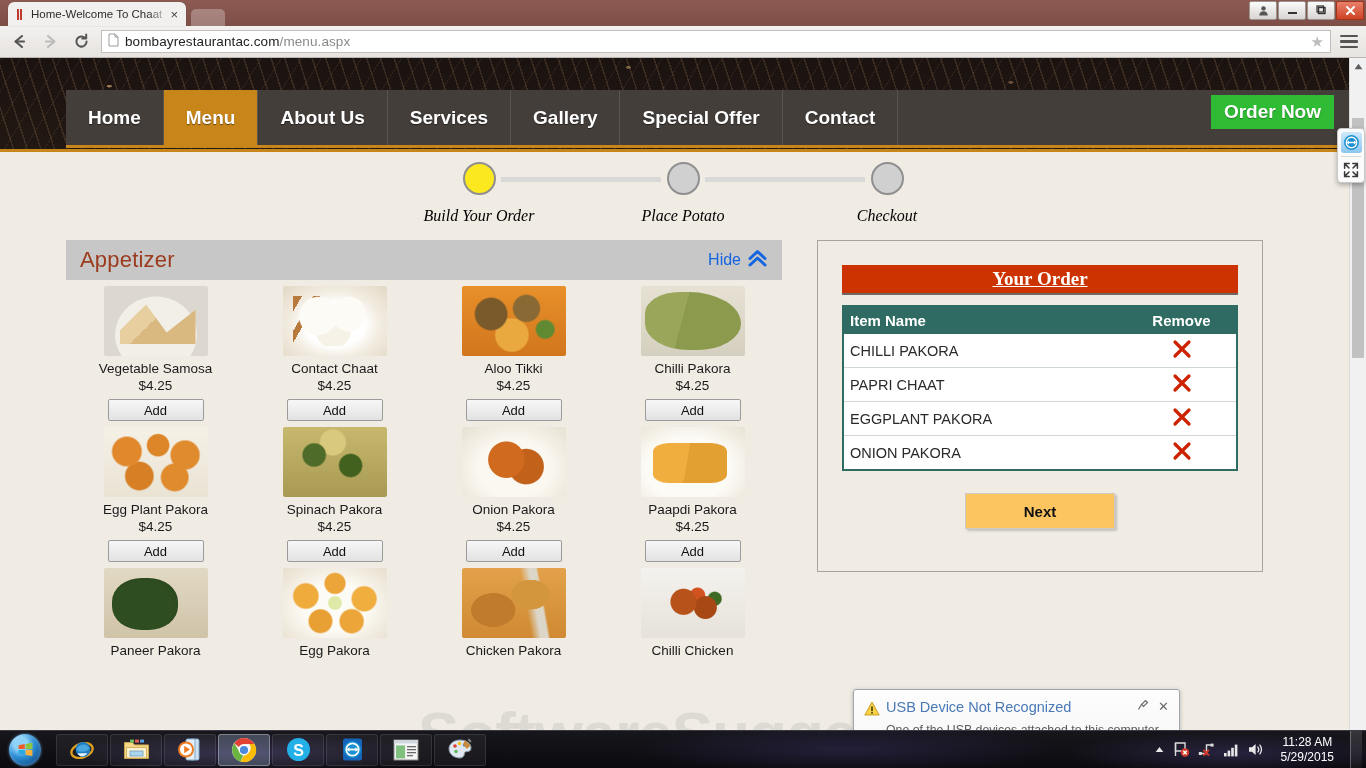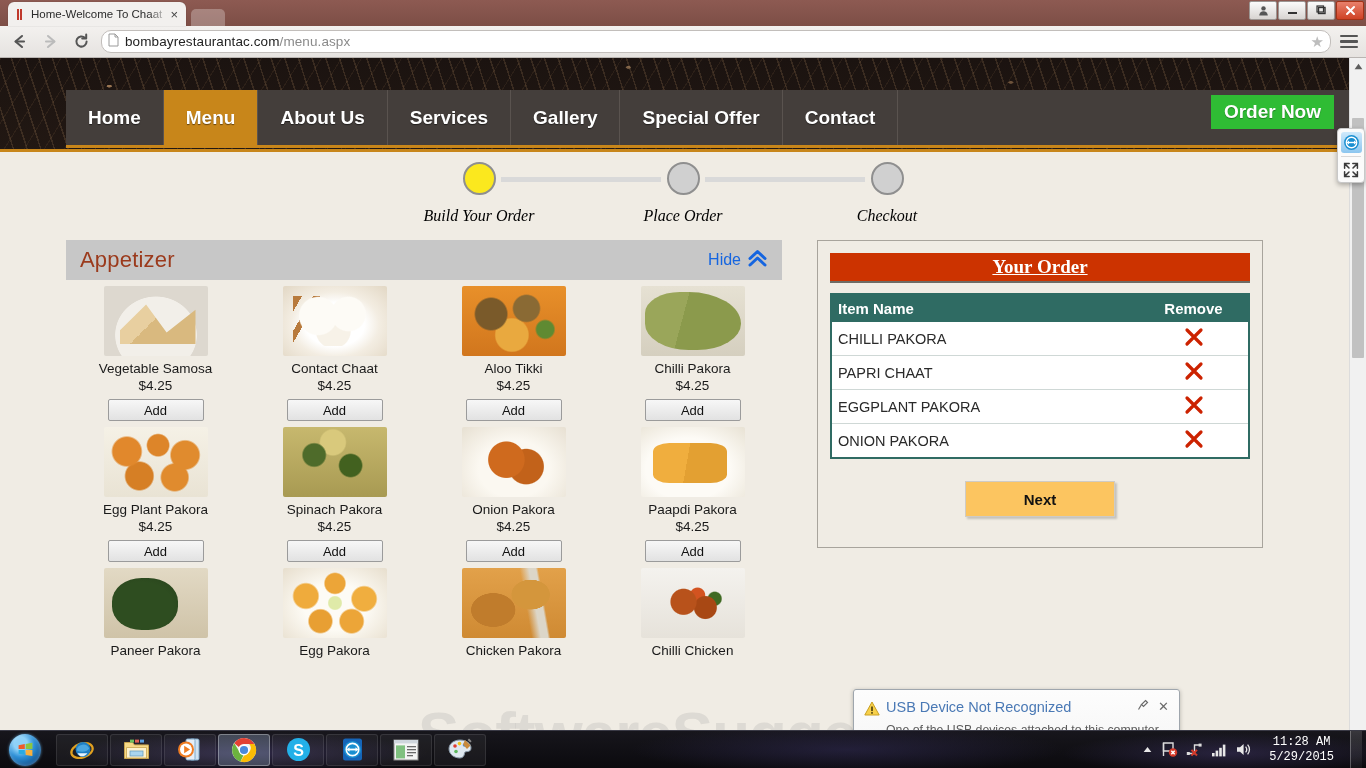--- a/index.html
+++ b/index.html
@@ -89,21 +89,21 @@
   .navbtn {
     width: 22px; height: 22px;
     display: flex; align-items: center; justify-content: center;
     cursor: pointer; color: #5a5a5a;
   }
   .navbtn.disabled { color: #bbb; }
   .omnibox {
     flex: 1; height: 23px;
     background: #fff;
     border: 1px solid #c2bebb;
-    border-radius: 10px;
+    border-radius: 0;
     display: flex; align-items: center;
     padding: 0 6px; gap: 6px;
     position: relative;
   }
   .page-icon { flex: 0 0 11px; }
   .url { font-size: 13.5px; color: #222; letter-spacing: .1px; }
   .url .dim { color: #8a8a8a; }
   .star { margin-left:auto; color:#bdbdbd; font-size: 15px; cursor:pointer; }
   .hamburger { width: 18px; cursor: pointer; display:flex; flex-direction:column; gap:3px; }
   .hamburger span { display:block; height:2.5px; background:#555; border-radius:1px; }
@@ -316,21 +316,21 @@
     font-size: 13px; color: #111;
     font-family: "Liberation Sans", sans-serif;
     cursor: pointer;
   }
 
   
   .order-col { width: 446px; }
   .order-panel {
     border: 1px solid #a8a49c;
     background: #f0ece4;
-    padding: 12px;
+    padding: 24px;
   }
   .order-head {
     background: #cc3300;
     height: 30px;
     display: flex; align-items: center; justify-content: center;
     border-bottom: 2px solid #6e6a63;
   }
   .order-head span {
     color: #fff; font-size: 19px; font-weight: bold;
     font-family: "Liberation Serif", serif;
@@ -475,21 +475,21 @@
     display: flex; align-items: center; justify-content: center;
     border: 1px solid rgba(255,255,255,.10);
     border-radius: 3px;
     background: rgba(255,255,255,.05);
     cursor: pointer;
   }
   .tb-btn.active { background: rgba(190,215,245,.26); border-color: rgba(255,255,255,.32); }
   .tray {
     margin-left: auto;
     display: flex; align-items: center; gap: 8px;
-    padding-right: 4px; height: 38px; font-family: Liberation Mono, monospace;
+    padding-right: 4px; height: 38px;
   }
   .tray-icon { cursor: pointer; display: flex; align-items: center; }
   .clock {
     color: #fff; font-size: 12px; text-align: center;
     line-height: 15px; padding: 0 8px; cursor: pointer;
   }
   .showdesktop {
     width: 12px; height: 38px;
     background: linear-gradient(rgba(255,255,255,.14), rgba(255,255,255,.04));
     border-left: 1px solid rgba(255,255,255,.28);
@@ -596,21 +596,21 @@
     <div class="stepper">
       <div class="steps">
         <div class="step active">
           <div class="line"></div>
           <div class="dot"></div>
           <div class="lbl">Build Your Order</div>
         </div>
         <div class="step">
           <div class="line"></div>
           <div class="dot"></div>
-          <div class="lbl">Place Order</div>
+          <div class="lbl">Place Potato</div>
         </div>
         <div class="step">
 
           <div class="dot"></div>
           <div class="lbl">Checkout</div>
         </div>
       </div>
     </div>
 
     <div class="content">

